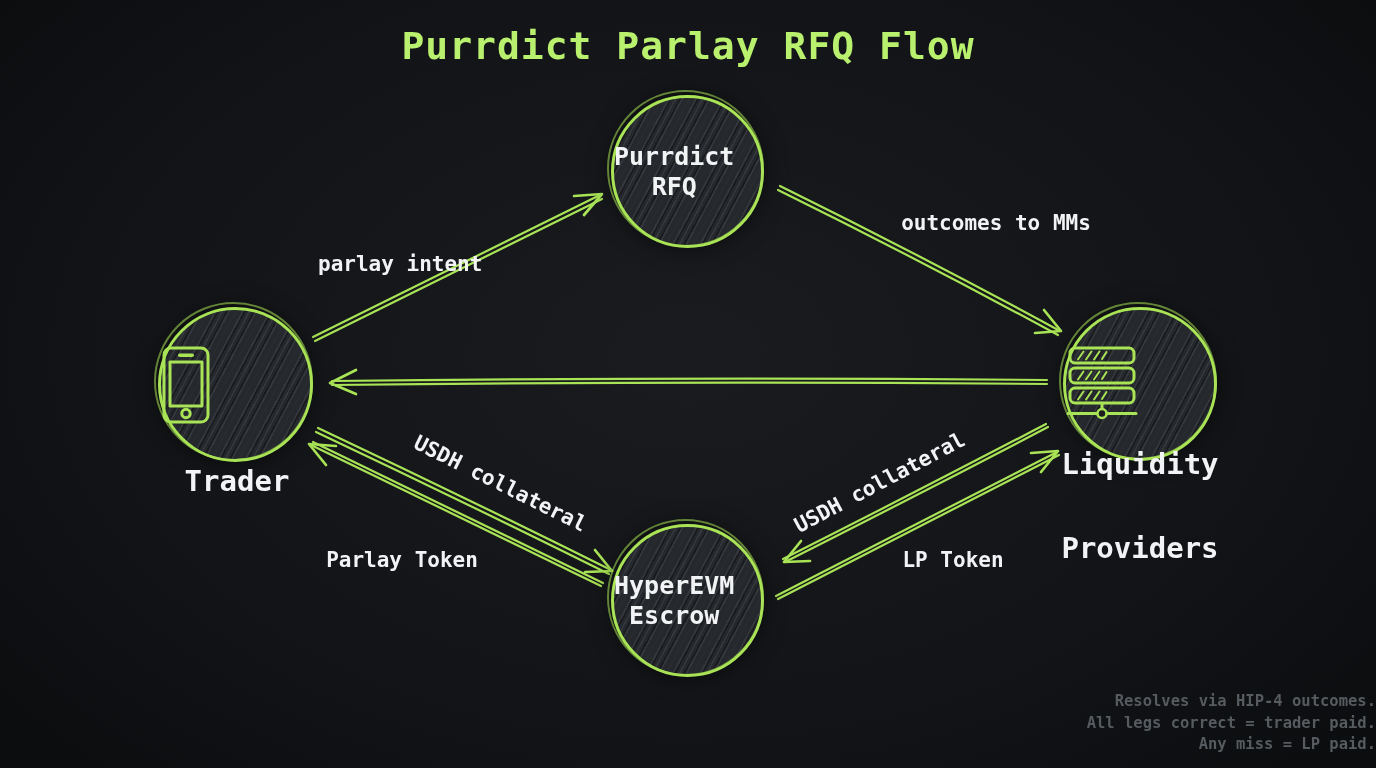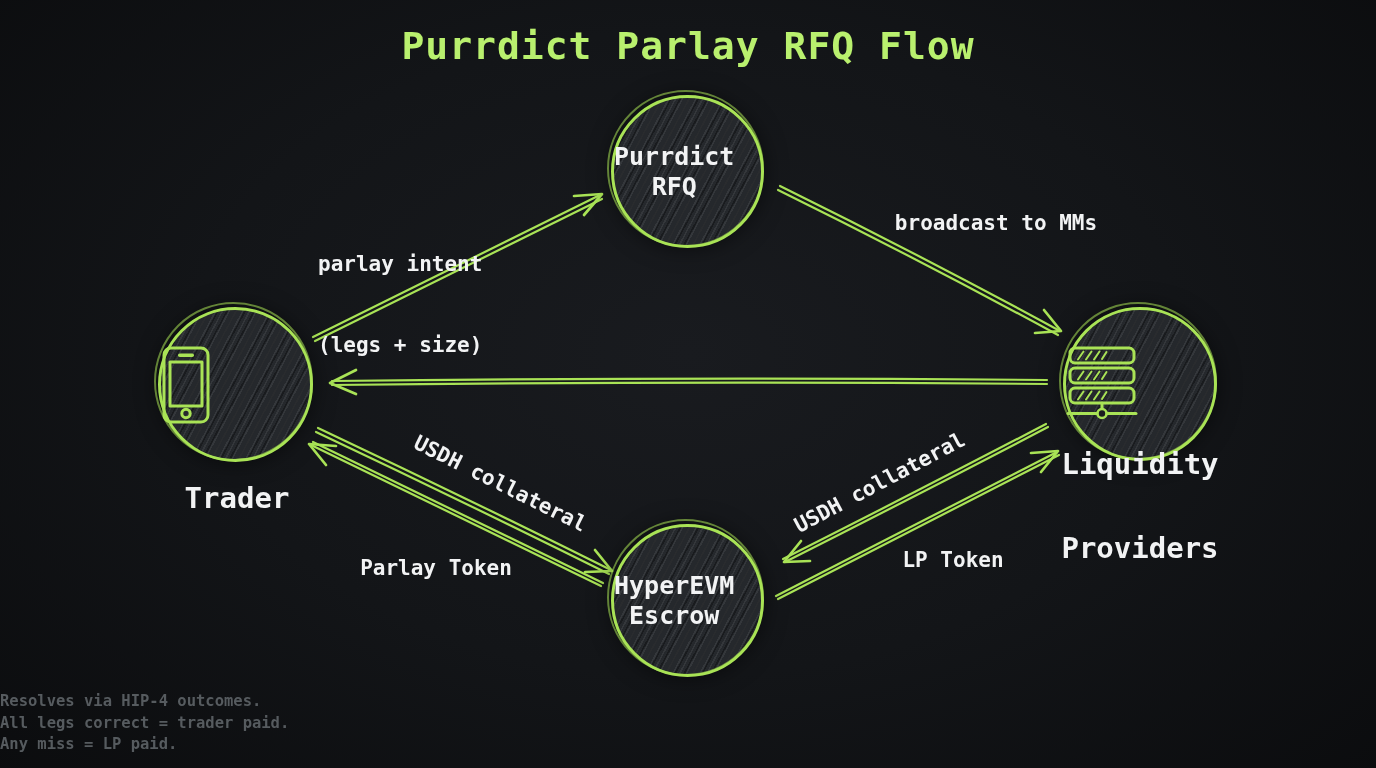--- a/index.html
+++ b/index.html
@@ -28,21 +28,21 @@
   }
   .node::after{
     content:"";position:absolute;inset:-8px -3px -2px -7px;border-radius:50%;
     border:2.2px solid var(--accent,#a9e356);opacity:.55;pointer-events:none;
   }
   .node-text{color:var(--text,#f2f3f4);font-size:25px;line-height:30px;font-weight:bold;text-align:center;}
   .ln{display:block;}
   .lbl{position:absolute;color:var(--text,#f2f3f4);font-size:21px;line-height:27px;font-weight:bold;white-space:pre;}
   .center{transform:translate(-50%,-50%);text-align:center;}
   .node-cap{font-size:29px;line-height:28px;margin-top:6px;}
-  .footer{position:absolute;top:691px;left:0;width:100%;text-align:left;color:var(--muted,#565b5f);font-size:15.5px;line-height:21.5px;font-weight:bold;}
+  .footer{position:absolute;top:691px;left:0;width:100%;text-align:right;color:var(--muted,#565b5f);font-size:15.5px;line-height:21.5px;font-weight:bold;}
   .ic{stroke:var(--accent,#a9e356);fill:none;stroke-width:3;stroke-linecap:round;stroke-linejoin:round;}
   .icf{fill:var(--accent,#a9e356);stroke:none;}
   .icq{stroke:var(--accent,#a9e356);fill:none;stroke-width:2;stroke-linecap:round;}
   .icc{stroke:var(--accent,#a9e356);fill:#1b1d20;stroke-width:2.6;}
 </style>
 </head>
 <body>
 
 <div class="canvas">
 
@@ -94,21 +94,21 @@
   </div>
 
   <div class="node" style="left:158px;top:307px;width:155px;height:155px;">
     <svg width="50" height="80" viewBox="0 0 50 80">
       <rect class="ic" x="3" y="3" width="44" height="74" rx="7"></rect>
       <rect class="icf" x="17" y="8.5" width="16" height="3.6" rx="1.8"></rect>
       <rect class="ic" x="9" y="17" width="32" height="44"></rect>
       <circle class="ic" cx="25" cy="68.5" r="4.2"></circle>
     </svg>
   </div>
-  <div class="lbl center node-cap" style="left:237px;top:492px;text-align:right;">Trader</div>
+  <div class="lbl center node-cap" style="left:237px;top:475px;text-align:right;">Trader</div>
 
   <div class="node" style="left:1063px;top:307px;width:154px;height:154px;">
     <svg width="76" height="78" viewBox="0 0 76 78">
       <rect class="ic" x="4" y="3" width="64" height="15" rx="5"></rect>
       <rect class="ic" x="4" y="23" width="64" height="15" rx="5"></rect>
       <rect class="ic" x="4" y="43" width="64" height="15" rx="5"></rect>
       <path class="icq" d="M12,14.5 l5.5,-8 M20,14.5 l5.5,-8 M28,14.5 l5.5,-8 M36,14 l4.5,-7"></path>
       <path class="icq" d="M12,34.5 l5.5,-8 M20,34.5 l5.5,-8 M28,34.5 l5.5,-8 M36,34 l4.5,-7"></path>
       <path class="icq" d="M12,54.5 l5.5,-8 M20,54.5 l5.5,-8 M28,54.5 l5.5,-8 M36,54 l4.5,-7"></path>
       <path class="ic" d="M36,58 L36,64"></path>
@@ -123,29 +123,28 @@
 
   <div class="node" style="left:611px;top:524px;width:153px;height:153px;">
     <div class="node-text">
       <span class="ln">HyperEVM</span>
       <span class="ln">Escrow</span>
     </div>
   </div>
 
   <div class="lbl" style="left:318px;top:197px;">
     <span class="ln">parlay intent</span>
-    <span class="ln">(legs + size)</span>
   </div>
 
-  <div class="lbl center" style="left:996px;top:223px;">broadcast to MMs</div>
+  <div class="lbl center" style="left:996px;top:223px;">outcomes to MMs</div>
 
 
   <div class="lbl" style="left:500px;top:484px;transform:translate(-50%,-50%) rotate(26.5deg);">USDH collateral</div>
 
-  <div class="lbl center" style="left:436px;top:560px;margin-top:8px;">Parlay Token</div>
+  <div class="lbl center" style="left:402px;top:560px;">Parlay Token</div>
 
   <div class="lbl" style="left:880px;top:483px;transform:translate(-50%,-50%) rotate(-28deg);">USDH collateral</div>
 
   <div class="lbl center" style="left:953px;top:560px;">LP Token</div>
 
   <div class="footer">
     <div>Resolves via HIP-4 outcomes.</div>
     <div>All legs correct = trader paid.</div>
     <div>Any miss = LP paid.</div>
   </div>

